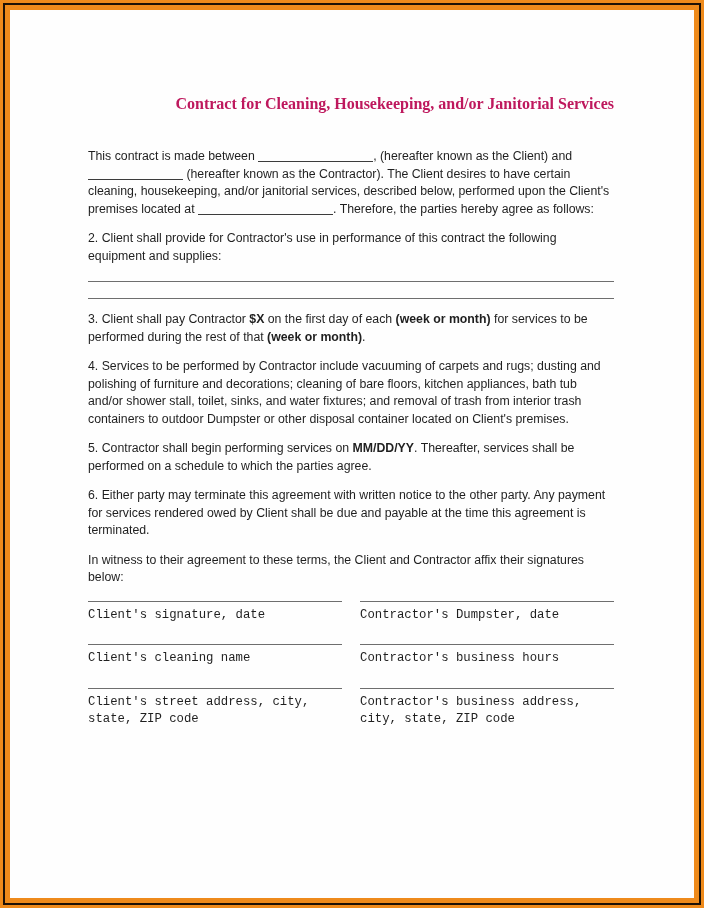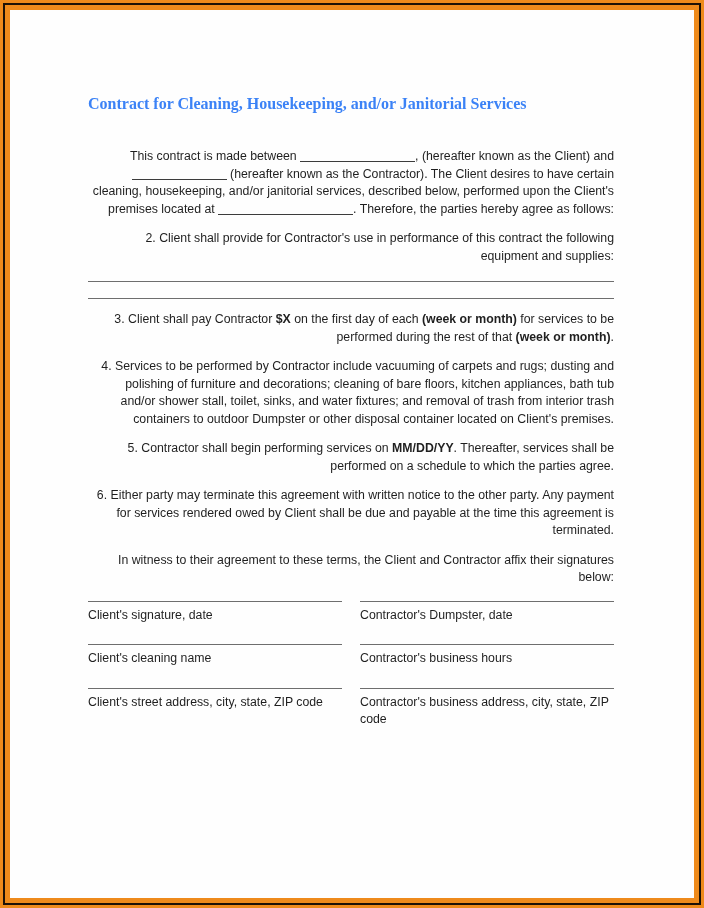--- a/index.html
+++ b/index.html
@@ -28,50 +28,50 @@
     width: 100%; height: 100%;
     box-sizing: border-box;
     padding: 84px 80px 0 78px;
     overflow: hidden;
     color: var(--text, #1f1f1f);
   }
   .title {
     font-family: "Liberation Serif", serif;
     font-size: 16px;
     font-weight: bold;
-    text-align: left;
-    color: #3b82f6;
+    text-align: right;
+    color: #be185d;
     margin: 0 0 34px 0;
     line-height: 20px;
   }
   .para {
     font-size: 12.3px;
     line-height: 17.5px;
     margin: 0 0 12px 0;
     letter-spacing: 0;
-    text-align: right;
   }
   .para .b { font-weight: bold; }
   .blank {
     display: inline-block;
     border-bottom: 1px solid #3c3c3c;
     height: 12px;
     margin-bottom: -2px;
   }
   .rules { margin: 0 0 12px 0; }
   .rule {
     height: 16px;
     border-bottom: 1px solid var(--line, #6e6e6e);
   }
   .rules .rule:first-child { height: 4px; }
   .sig-grid {
     display: grid;
     grid-template-columns: 254px 254px;
     column-gap: 18px;
     margin-top: 14px;
+    font-family: Liberation Mono, monospace;
   }
   .sig-cell { margin-bottom: 20px; }
   .sig-line {
     border-top: 1px solid var(--line, #6e6e6e);
     height: 0;
   }
   .sig-label {
     font-size: 12.3px;
     line-height: 17.5px;
     margin-top: 5px;

